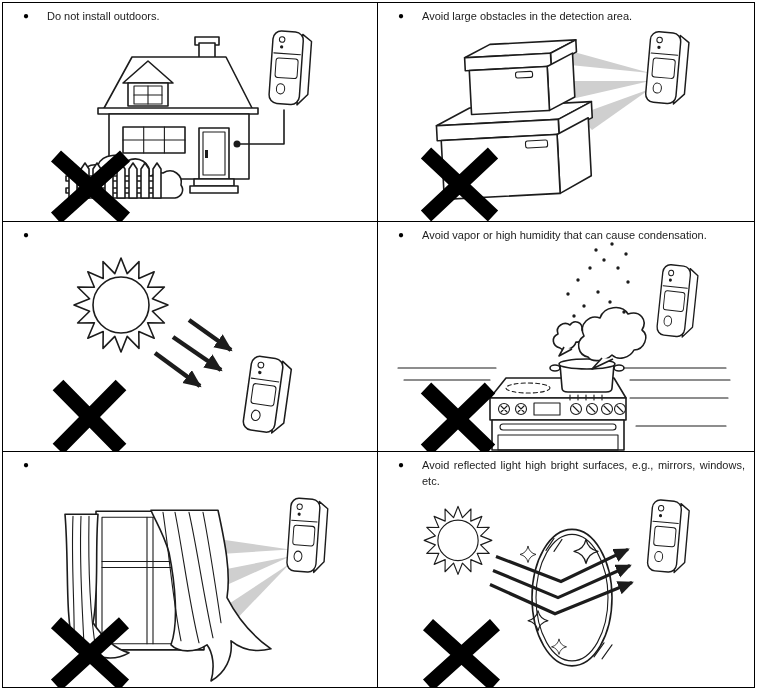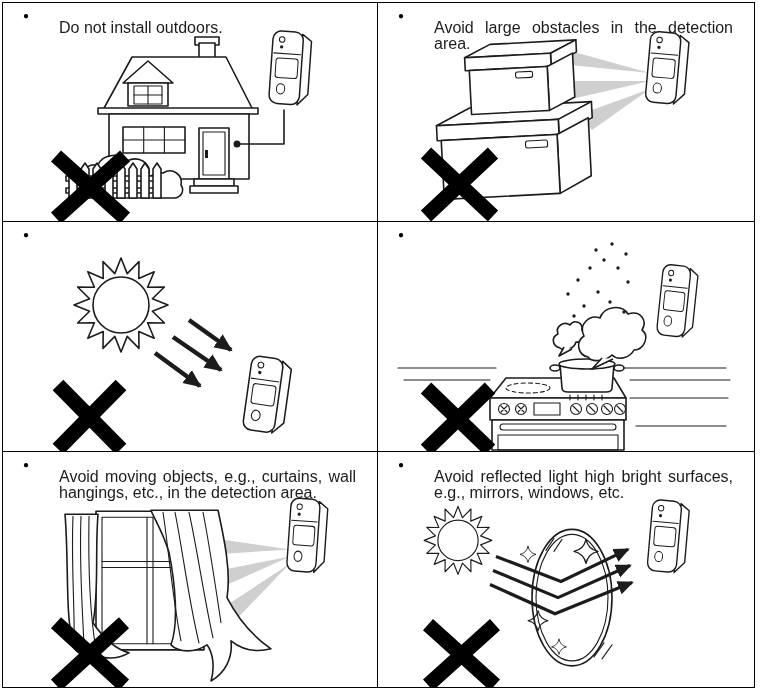--- a/index.html
+++ b/index.html
@@ -7,21 +7,21 @@
         font-family:"Liberation Sans","DejaVu Sans",sans-serif;color:#1c1c1c;}
   .wtable{position:absolute;left:2px;top:2px;width:751px;height:684px;
           border:1px solid #000;display:grid;
           grid-template-columns:375px 376px;grid-template-rows:219px 230px 235px;}
   .cell{position:relative;overflow:hidden;background:#fff;}
   .cell.bR{border-right:1px solid #000;}
   .cell.bB{border-bottom:1px solid #000;}
   .txt{position:relative;z-index:2;display:flex;align-items:flex-start;
        padding:5px 9px 0 20px;}
   .bullet{flex:0 0 24px;width:24px;font-size:10px;line-height:16px;color:#000;}
-  .txt p{margin:12px;flex:1;font-size:16px;line-height:16.4px;text-align:justify;}
+  .txt p{margin:0;flex:1;font-size:11px;line-height:16.4px;text-align:justify;}
   svg.art{position:absolute;left:0;top:0;width:100%;height:100%;z-index:1;}
   
   .s{fill:none;stroke:#1c1c1c;stroke-width:1.6;stroke-linejoin:round;stroke-linecap:round;}
   .t{fill:none;stroke:#1c1c1c;stroke-width:1.1;stroke-linejoin:round;stroke-linecap:round;}
   .w{fill:#fff;stroke:#1c1c1c;stroke-width:1.6;stroke-linejoin:round;}
   .k{fill:#1c1c1c;stroke:none;}
   .beam{fill:#cfcfcf;stroke:none;}
   .x{fill:none;stroke:#000;stroke-width:15;stroke-linecap:butt;}
   .arrow{fill:none;stroke:#1c1c1c;}
   .hidden-defs{position:absolute;width:0;height:0;overflow:hidden;}
@@ -203,20 +203,21 @@
               <circle cx="218" cy="28" r="1.7"></circle>
             <circle cx="234" cy="22" r="1.7"></circle>
               <circle cx="248" cy="32" r="1.7"></circle>
           </g>
         </g>
         <use href="#pir-cam" x="0" y="0" width="42" height="78" transform="translate(280,42) rotate(6,21,39)"></use>
         <path class="x" d="M48,166 L112,228 M112,166 L48,228" stroke-width="14"></path>
       </svg>
       <div class="txt">
         <span class="bullet">●</span>
+        <p>Avoid vapor or high humidity that can cause condensation.</p>
       </div>
     </div>
 
     <div class="cell bR">
       <svg class="art" viewBox="0 0 374 234" preserveAspectRatio="none">
         <g>
           <rect class="w" x="93" y="59" width="108" height="138"></rect>
           <rect class="t" x="99" y="65" width="96" height="126"></rect>
           <path class="t" d="M144,65 V191 M150,65 V191 M99,109 H195 M99,115 H195"></path>
         </g>
@@ -229,21 +230,20 @@
           <path class="w" d="M62,62 L95,62 C92,100 96,140 90,170 C100,185 112,196 126,200 C112,208 96,206 86,198 C80,202 72,200 70,192 C62,160 66,110 62,62 Z"></path>
           <path class="t" d="M70,64 C68,110 72,160 71,186 M78,64 C76,115 80,165 81,193 M86,64 C85,120 88,168 93,197"></path>
           <path class="w" d="M148,58 L215,58 C222,90 228,120 224,145 C236,168 252,185 268,196 C252,200 238,196 228,188 C230,205 222,220 208,228 C212,214 210,200 204,192 C192,200 176,200 168,192 C176,170 172,130 166,100 C160,80 152,68 148,58 Z"></path>
           <path class="t" d="M160,60 C166,100 170,150 178,188 M172,60 C180,100 186,150 196,190 M186,60 C194,95 200,140 210,185 M200,60 C206,90 212,130 218,170"></path>
         </g>
         <use href="#pir-cam" x="0" y="0" width="44" height="80" transform="translate(284,45) rotate(4,22,40)"></use>
         <path class="x" d="M53,170 L121,232 M121,170 L53,232"></path>
       </svg>
       <div class="txt">
         <span class="bullet">●</span>
-        <p>Avoid moving objects, e.g., curtains, wall hangings, etc., in the detection area.</p>
       </div>
     </div>
 
     <div class="cell">
       <svg class="art" viewBox="0 0 376 234" preserveAspectRatio="none">
         <defs>
           <marker id="ah6" orient="auto" markerUnits="userSpaceOnUse" markerWidth="18" markerHeight="16" refX="14" refY="7">
             <path d="M0,0 L16,7 L0,14 Z" fill="#1c1c1c"></path>
           </marker>
         </defs>

